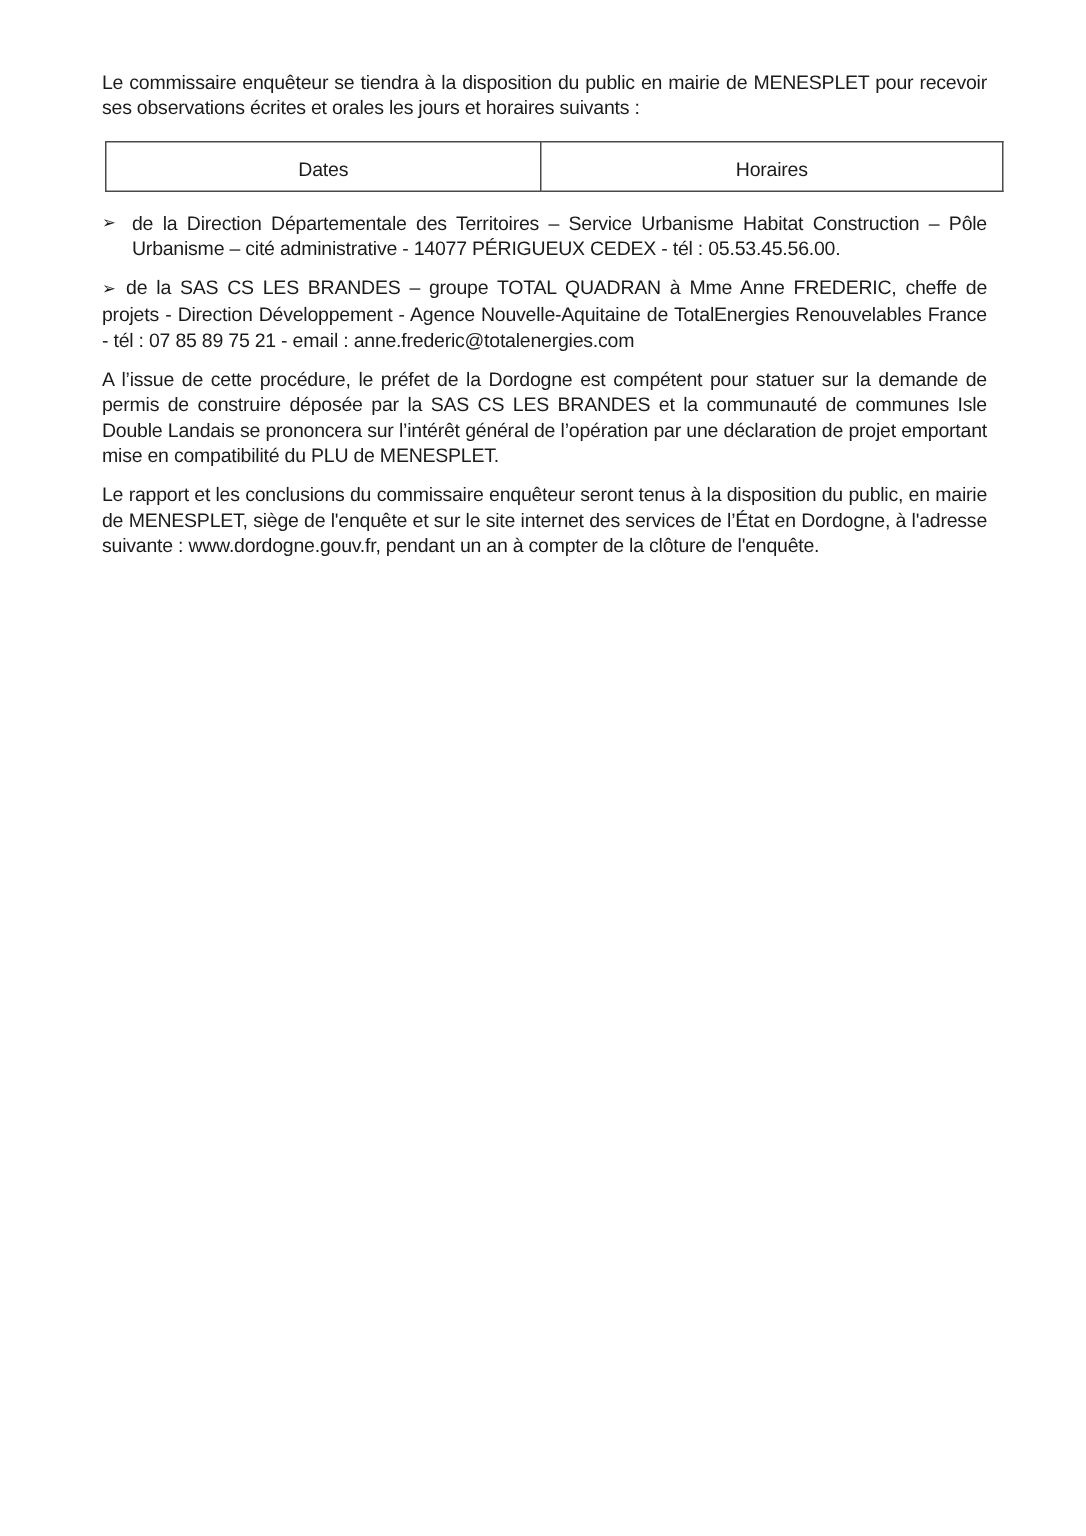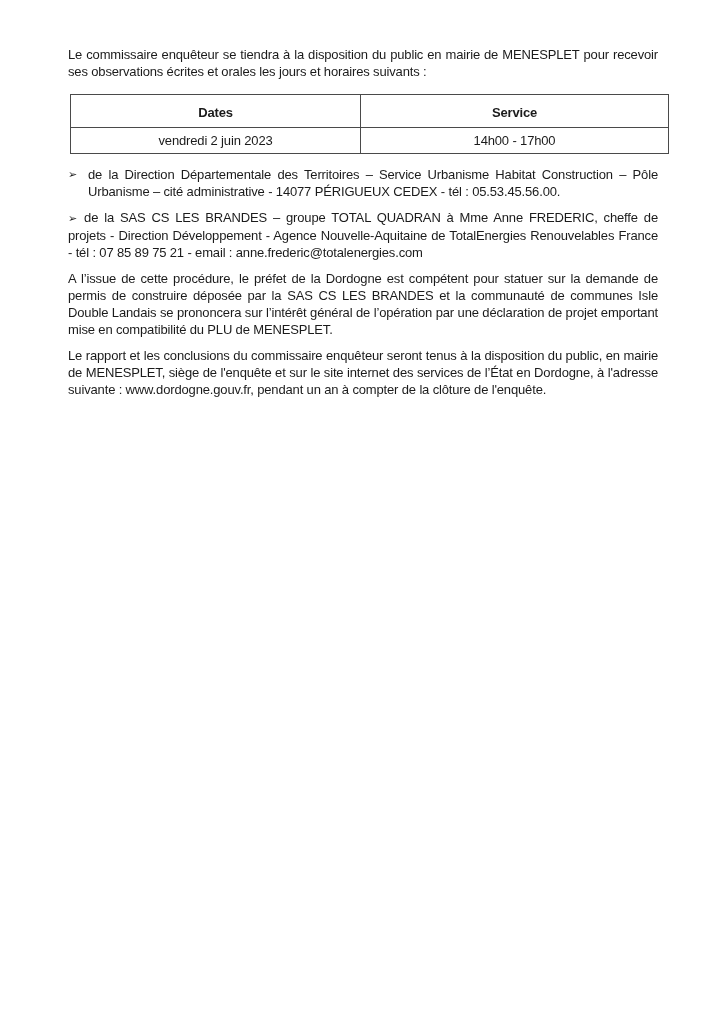--- a/index.html
+++ b/index.html
@@ -36,21 +36,21 @@
   table.schedule th,
   table.schedule td {
     border: 1px solid #4a4a4a;
     text-align: center;
     vertical-align: middle;
     font-size: 13px;
     letter-spacing: -0.15px;
     overflow: hidden;
   }
   table.schedule th {
-    font-weight: bold;
+    font-weight: normal;
     height: 33px;
     padding: 2px 4px 0 4px;
     box-sizing: border-box;
     margin-top: 37px;
   }
   table.schedule td {
     height: 26px;
     padding: 2px 4px;
     box-sizing: border-box;
     font-weight: normal;
@@ -88,28 +88,24 @@
   <p class="para intro">Le commissaire enquêteur se tiendra à la disposition du public en mairie de MENESPLET pour recevoir ses observations écrites et orales les jours et horaires suivants :</p>
 
   <table class="schedule">
     <colgroup>
       <col class="c-dates">
       <col class="c-hours">
     </colgroup>
     <thead>
       <tr>
         <th>Dates</th>
-        <th>Service</th>
+        <th>Horaires</th>
       </tr>
     </thead>
     <tbody>
-      <tr>
-        <td>vendredi 2 juin 2023</td>
-        <td>14h00 - 17h00</td>
-      </tr>
     </tbody>
   </table>
 
 
   <div class="bullet hanging">
     <span class="marker">➢</span><span>de la Direction Départementale des Territoires – Service Urbanisme Habitat Construction – Pôle Urbanisme – cité administrative - 14077 PÉRIGUEUX CEDEX - tél : 05.53.45.56.00.</span>
   </div>
 
   <div class="bullet flat">
     <span class="marker">➢</span><span>de la SAS CS LES BRANDES – groupe TOTAL QUADRAN à Mme Anne FREDERIC, cheffe de projets - Direction Développement - Agence Nouvelle-Aquitaine de TotalEnergies Renouvelables France - tél : 07 85 89 75 21 - email : anne.frederic@totalenergies.com</span>

